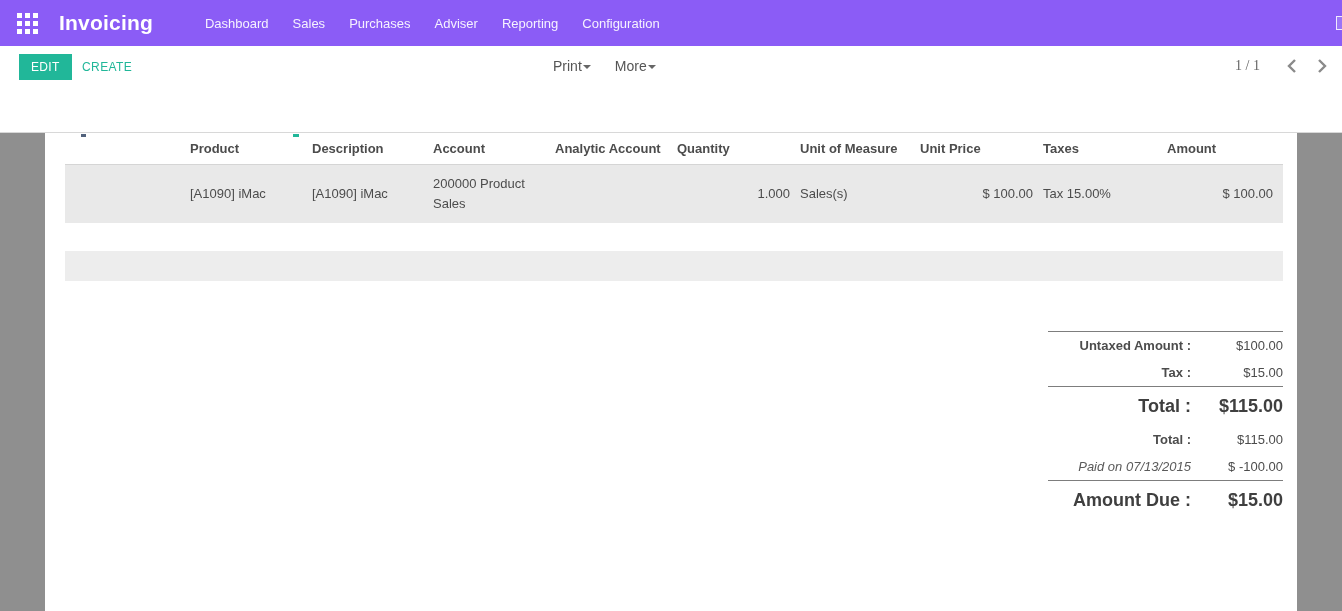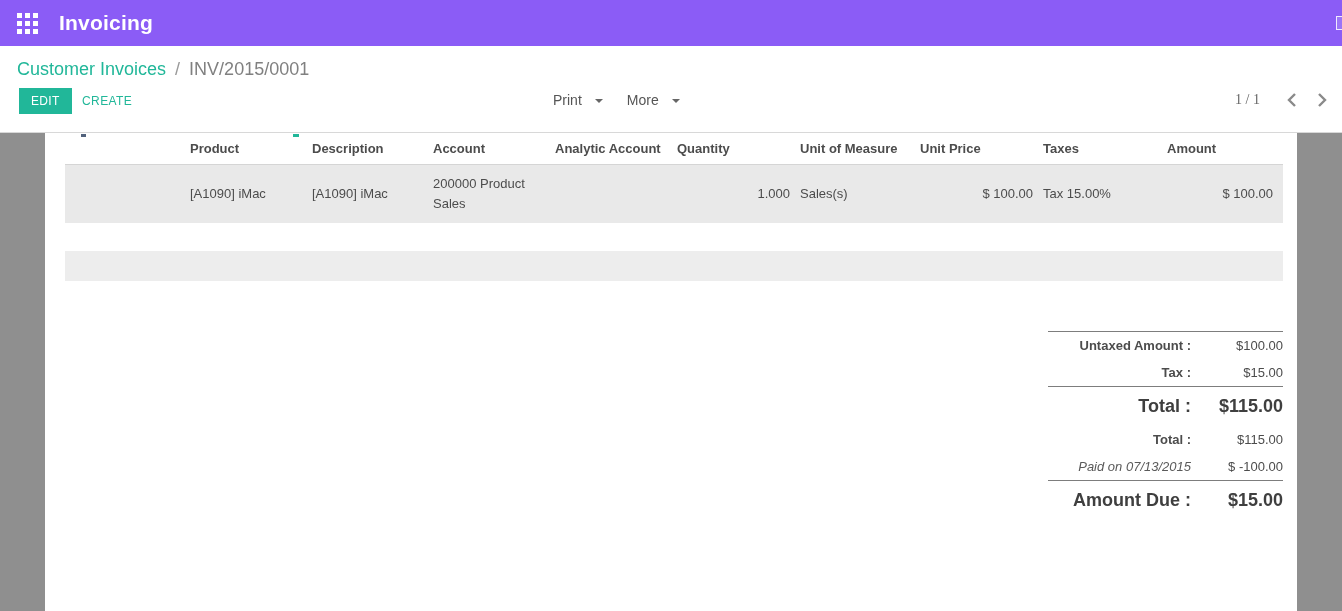--- a/index.html
+++ b/index.html
@@ -39,21 +39,21 @@
     position: absolute; left: 19px; top: 8px; background: #21b799; border: none;
     color: #fff; font-size: 12px; padding: 6px 12px; cursor: pointer;
     font-family: "Liberation Sans", sans-serif; letter-spacing: .3px;
   }
   .create-btn {
     position: absolute; left: 82px; top: 14px; color: #21b799; font-size: 12px;
     letter-spacing: .4px; cursor: pointer; background: none; border: none;
     font-family: "Liberation Sans", sans-serif;
   }
   .print-more { position: absolute; left: 553px; top: 12px; display: flex; gap: 24px; }
-  .dd-btn { display: inline-flex; align-items: center; gap: 13px; font-size: 14px; color: #555; cursor: pointer; }
+  .dd-btn { display: inline-flex; align-items: center; gap: 1px; font-size: 14px; color: #555; cursor: pointer; }
   .caret { width: 0; height: 0; border-left: 4px solid transparent; border-right: 4px solid transparent; border-top: 4px solid #666; margin-top: 2px; }
   .pager { position: absolute; right: 14px; top: 12px; display: flex; align-items: center; gap: 20px; }
   .pager-count { font-size: 14px; color: #666; margin-right: 6px; font-family: Liberation Serif, serif; }
   .pager-arrow { cursor: pointer; display: inline-flex; }
 
   
   .content { position: relative; height: 478px; background: #8f8f8f; }
   .sheet { position: absolute; left: 45px; top: 0; width: 1252px; height: 478px; background: #fff; }
   .frag { position: absolute; top: 1px; height: 3px; }
   .frag-a { left: 36px; width: 5px; background: #52627c; }
@@ -104,29 +104,32 @@
       <span></span>
       <span></span>
       <span></span>
       <span></span>
       <span></span>
       <span></span>
       <span></span>
       <span></span>
   </div>
   <div class="brand">Invoicing</div>
+  <nav class="nav-menu">
+    <div class="nav-item">Dashboard</div>
+    <div class="nav-item">Sales</div>
+    <div class="nav-item">Purchases</div>
+    <div class="nav-item">Adviser</div>
+    <div class="nav-item">Reporting</div>
+    <div class="nav-item">Configuration</div>
+  </nav>
   <div class="partial-icon"></div>
 </header>
 
 <section class="control-panel">
-  <div class="breadcrumb">
-    <span class="bc-link">Customer Invoices</span>
-    <span class="bc-sep">/</span>
-    <span class="bc-current">INV/2015/0001</span>
-  </div>
   <div class="button-row">
     <button class="edit-btn">EDIT</button>
     <button class="create-btn">CREATE</button>
     <div class="print-more">
       <div class="dd-btn">
         <span>Print</span>
         <span class="caret"></span>
       </div>
       <div class="dd-btn">
         <span>More</span>

